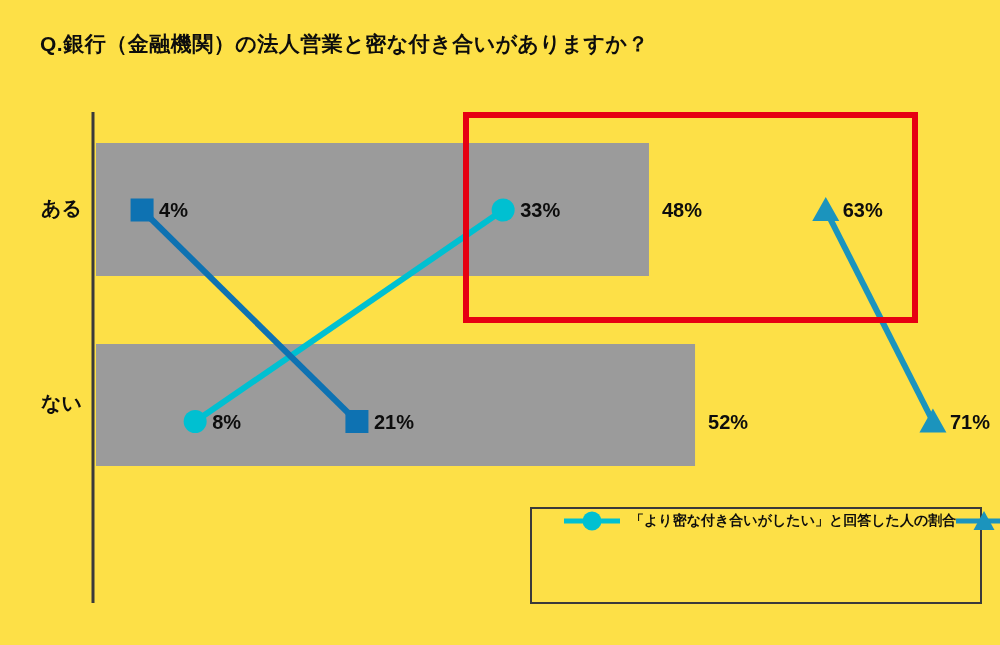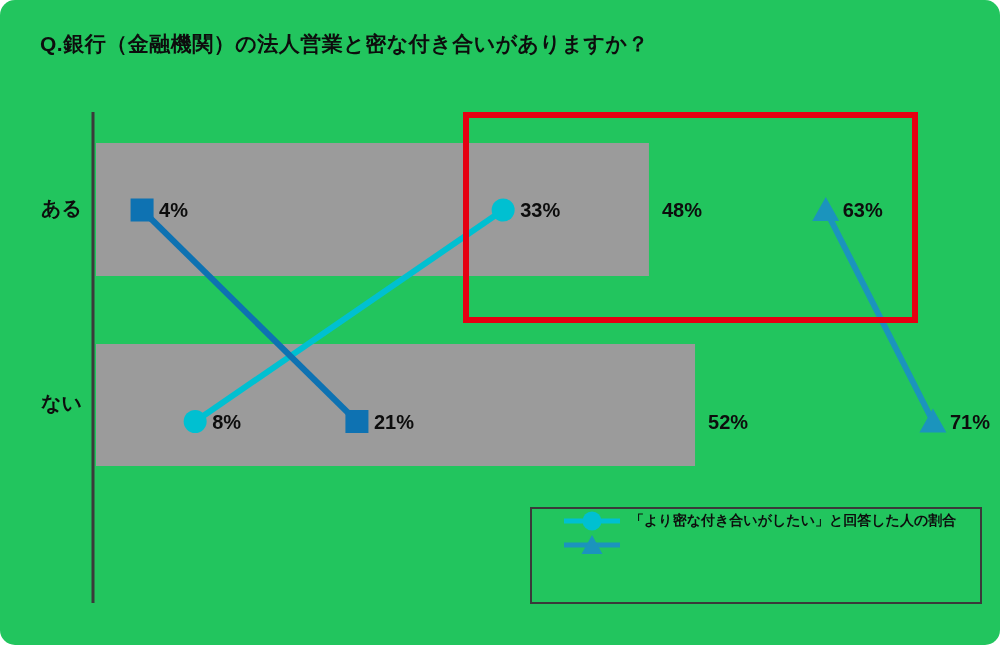--- a/index.html
+++ b/index.html
@@ -1,30 +1,30 @@
 <!DOCTYPE html>
 <html><head>
 <meta charset="utf-8">
 <style>
   html,body{margin:0;padding:0;}
   body{font-family:"Liberation Sans","DejaVu Sans",sans-serif;}
   .stage{position:relative;width:1000px;height:645px;overflow:hidden;}
   .chart-title{position:absolute;left:40px;top:30px;margin:0;font-size:21px;font-weight:700;letter-spacing:0.5px;}
   #chart{position:absolute;left:0;top:0;}
   .legend-box{position:absolute;left:530px;top:507px;width:452px;height:97px;box-sizing:border-box;
-              border:2px solid #3a3a3a;display:flex;flex-direction:column;justify-content:flex-start;
+              border:2px solid #3a3a3a;display:flex;flex-direction:row;justify-content:space-between;
               padding-left:32px;}
   .legend-row{display:flex;align-items:center;gap:10px;height:24px;}
   .legend-row svg{flex:0 0 auto;display:block;}
   .legend-label{font-size:14px;font-weight:700;white-space:nowrap;}
 </style>
 </head>
 <body>
 
-<div class="stage" style="background: #22c55e; border-radius: 15px;">
+<div class="stage" style="background: #fde047;">
   <h1 class="chart-title" style="color: rgb(13, 13, 13);">Q.銀行（金融機関）の法人営業と密な付き合いがありますか？</h1>
   <svg id="chart" width="1000" height="645">
       <rect x="96" y="143" width="552.96" height="133" fill="#9b9b9b"></rect>
       <text x="661.96" y="217" fill="#0d0d0d" font-size="20" font-weight="600">48%</text>
       <text x="82" y="215" fill="#0d0d0d" font-size="20" font-weight="700" text-anchor="end">ある</text>
       <rect x="96" y="344" width="599.04" height="122" fill="#9b9b9b"></rect>
       <text x="708.04" y="428.5" fill="#0d0d0d" font-size="20" font-weight="600">52%</text>
       <text x="82" y="410" fill="#0d0d0d" font-size="20" font-weight="700" text-anchor="end">ない</text>
       <line x1="503.15999999999997" y1="210" x2="195.16" y2="421.5" stroke="#00c0d1" stroke-width="6"></line>
       <circle cx="503.15999999999997" cy="210" r="11.5" fill="#00c0d1"></circle>

